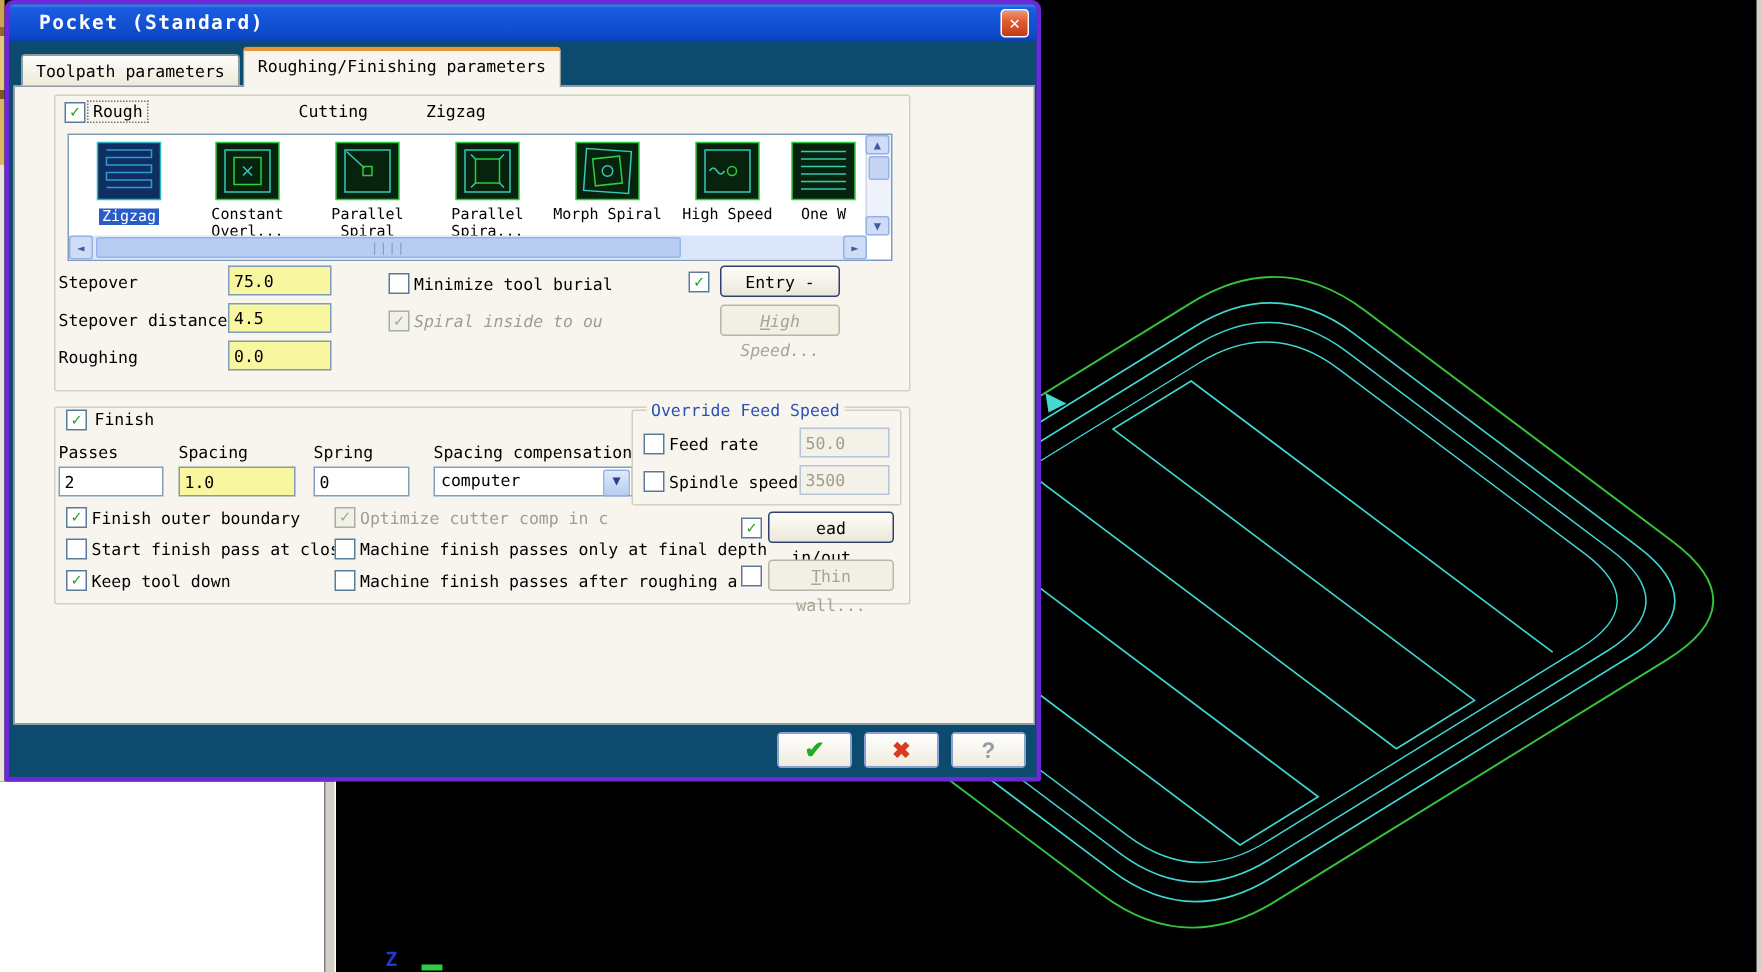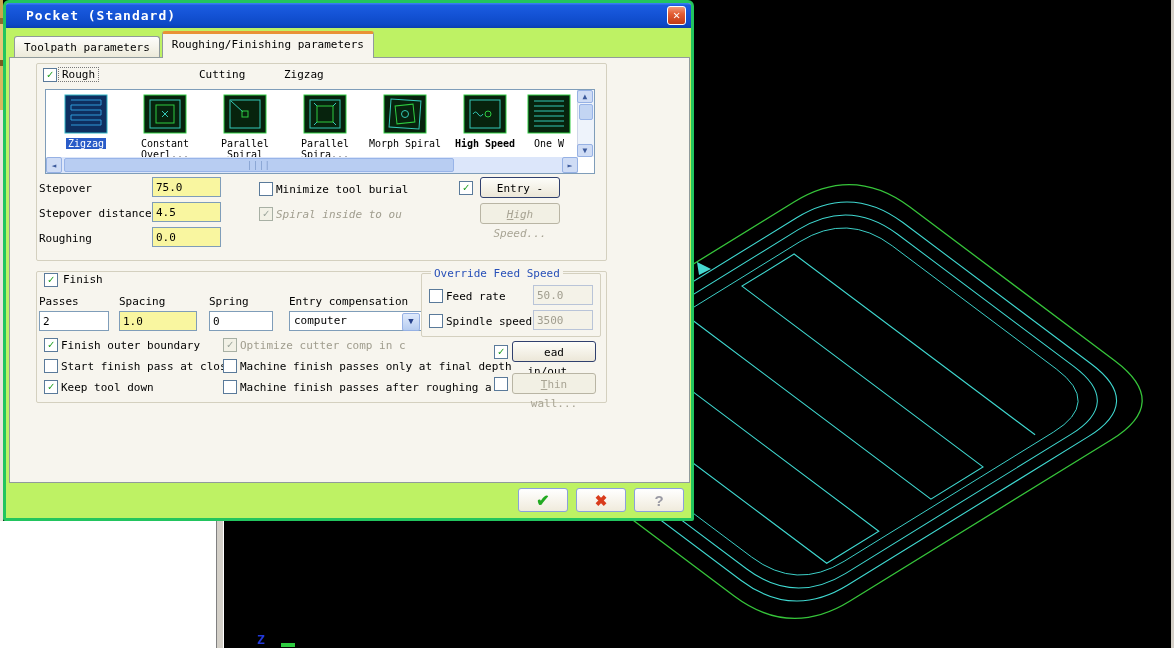--- a/index.html
+++ b/index.html
@@ -5,22 +5,22 @@
   html,body{margin:0;padding:0;background:#000;}
   .screen{position:relative;width:1174px;height:648px;overflow:hidden;background:#000;
           font-family:"DejaVu Sans Mono",monospace;font-size:11px;color:#000;}
   .cad{position:absolute;left:0;top:0;}
   .bottom-white{position:absolute;left:0;top:521px;width:216px;height:127px;background:#fff;}
   .divider{position:absolute;left:216px;top:521px;width:6px;height:127px;background:#d4d0c8;border-left:1px solid #808080;border-right:1px solid #fff;}
   .right-edge{position:absolute;right:0;top:0;width:3px;height:648px;background:#d4d0c8;}
   .left-sliver{position:absolute;left:0;top:0;width:3px;height:521px;
     background:linear-gradient(#caa54e 0 18px,#8a6a30 18px 24px,#e4c87a 24px 60px,#7a5a20 60px 66px,#d8b860 66px 110px,#e8e4da 110px 100%);}
   
-  .dialog{position:absolute;left:3px;top:0;width:691px;height:521px;background:#bef264;
-          border:3px solid #22c55e;border-radius:6px 6px 2px 2px;box-sizing:border-box;}
+  .dialog{position:absolute;left:3px;top:0;width:691px;height:521px;background:#0c4a6e;
+          border:3px solid #6d28d9;border-radius:6px 6px 2px 2px;box-sizing:border-box;}
   .titlebar{position:absolute;left:0;top:0;right:0;height:25px;border-radius:3px 3px 0 0;
     background:linear-gradient(180deg,#3f86f5 0%,#1b5ce0 10%,#1453d6 45%,#0d49c6 85%,#0a3fb0 100%);
     color:#fff;font-weight:bold;font-size:13px;line-height:25px;padding-left:20px;box-sizing:border-box;letter-spacing:1px;}
   .closebtn{position:absolute;right:5px;top:3px;width:19px;height:19px;border:1px solid #fff;border-radius:3px;
     background:linear-gradient(180deg,#f0997a 0%,#e35d33 40%,#c03a16 100%);color:#fff;font-weight:bold;
     font-size:12px;line-height:17px;text-align:center;box-sizing:border-box;}
   .tabs{position:absolute;left:8px;top:30px;height:25px;display:flex;align-items:flex-end;}
   .tab{height:21px;line-height:21px;padding:0 9px;background:linear-gradient(#fdfdfb,#ece9d8);
     border:1px solid #919b9c;border-bottom:none;border-radius:3px 3px 0 0;margin-right:2px;}
   .tab.active{height:24px;line-height:22px;background:#f7f5ee;border-top:3px solid #e99236;z-index:2;}
@@ -157,21 +157,21 @@
         </div>
         <div class="mitem" style="left:319px;">
           <span class="micon"><svg width="44" height="40">
                 <rect x="1" y="1" width="42" height="38" fill="#07230d" stroke="#2ecc40"></rect>
                 <rect x="7" y="6" width="30" height="28" fill="none" stroke="#35c9b8" transform="rotate(4 22 20)"></rect>
                 <rect x="13" y="11" width="18" height="18" fill="none" stroke="#2ecc40" transform="rotate(-6 22 20)"></rect>
                 <circle cx="22" cy="20" r="3.5" fill="none" stroke="#35c9b8"></circle>
               </svg></span>
           <span class="mlabel">Morph Spiral</span>
         </div>
-        <div class="mitem" style="left:399px;font-weight:bold;">
+        <div class="mitem" style="left:399px;">
           <span class="micon"><svg width="44" height="40">
                 <rect x="1" y="1" width="42" height="38" fill="#07230d" stroke="#2ecc40"></rect>
                 <rect x="7" y="6" width="30" height="28" fill="none" stroke="#35c9b8"></rect>
                 <path d="M10 20 q2.5 -4 5 0 t5 0" fill="none" stroke="#35c9b8"></path>
                 <circle cx="25" cy="20" r="3" fill="none" stroke="#2ecc40"></circle>
               </svg></span>
           <span class="mlabel">High Speed</span>
         </div>
         <div class="mitem" style="left:473px;width:60px;overflow:hidden;">
           <span class="micon"><svg width="44" height="40">
@@ -208,21 +208,21 @@
       <button class="btn" style="left:470px;top:119px;width:80px;height:21px;">Entry - ramp</button>
       <button class="btn dis" style="left:470px;top:145px;width:80px;height:21px;font-style:italic;">High Speed...</button>
 
       <div class="grp" style="left:26px;top:213px;width:569px;height:130px;"></div>
       <span class="cb checked" style="left:34px;top:215px;"></span>
       <span class="lbl onbox" style="left:50px;top:215px;">Finish</span>
 
       <span class="lbl" style="left:29px;top:237px;">Passes</span>
       <span class="lbl" style="left:109px;top:237px;">Spacing</span>
       <span class="lbl" style="left:199px;top:237px;">Spring</span>
-      <span class="lbl" style="left:279px;top:237px;">Entry compensation</span>
+      <span class="lbl" style="left:279px;top:237px;">Spacing compensation</span>
 
       <input class="inp" style="left: 29px; top: 253px; width: 62px;" value="2">
       <input class="inp yellow" style="left: 109px; top: 253px; width: 70px;" value="1.0">
       <input class="inp" style="left: 199px; top: 253px; width: 56px;" value="0">
       <div class="select" style="left:279px;top:253px;width:133px;padding-left:46px;">
         <span class="val">computer</span>
         <span class="arrow">▼</span>
       </div>
 
       <span class="cb checked" style="left:34px;top:280px;"></span>

